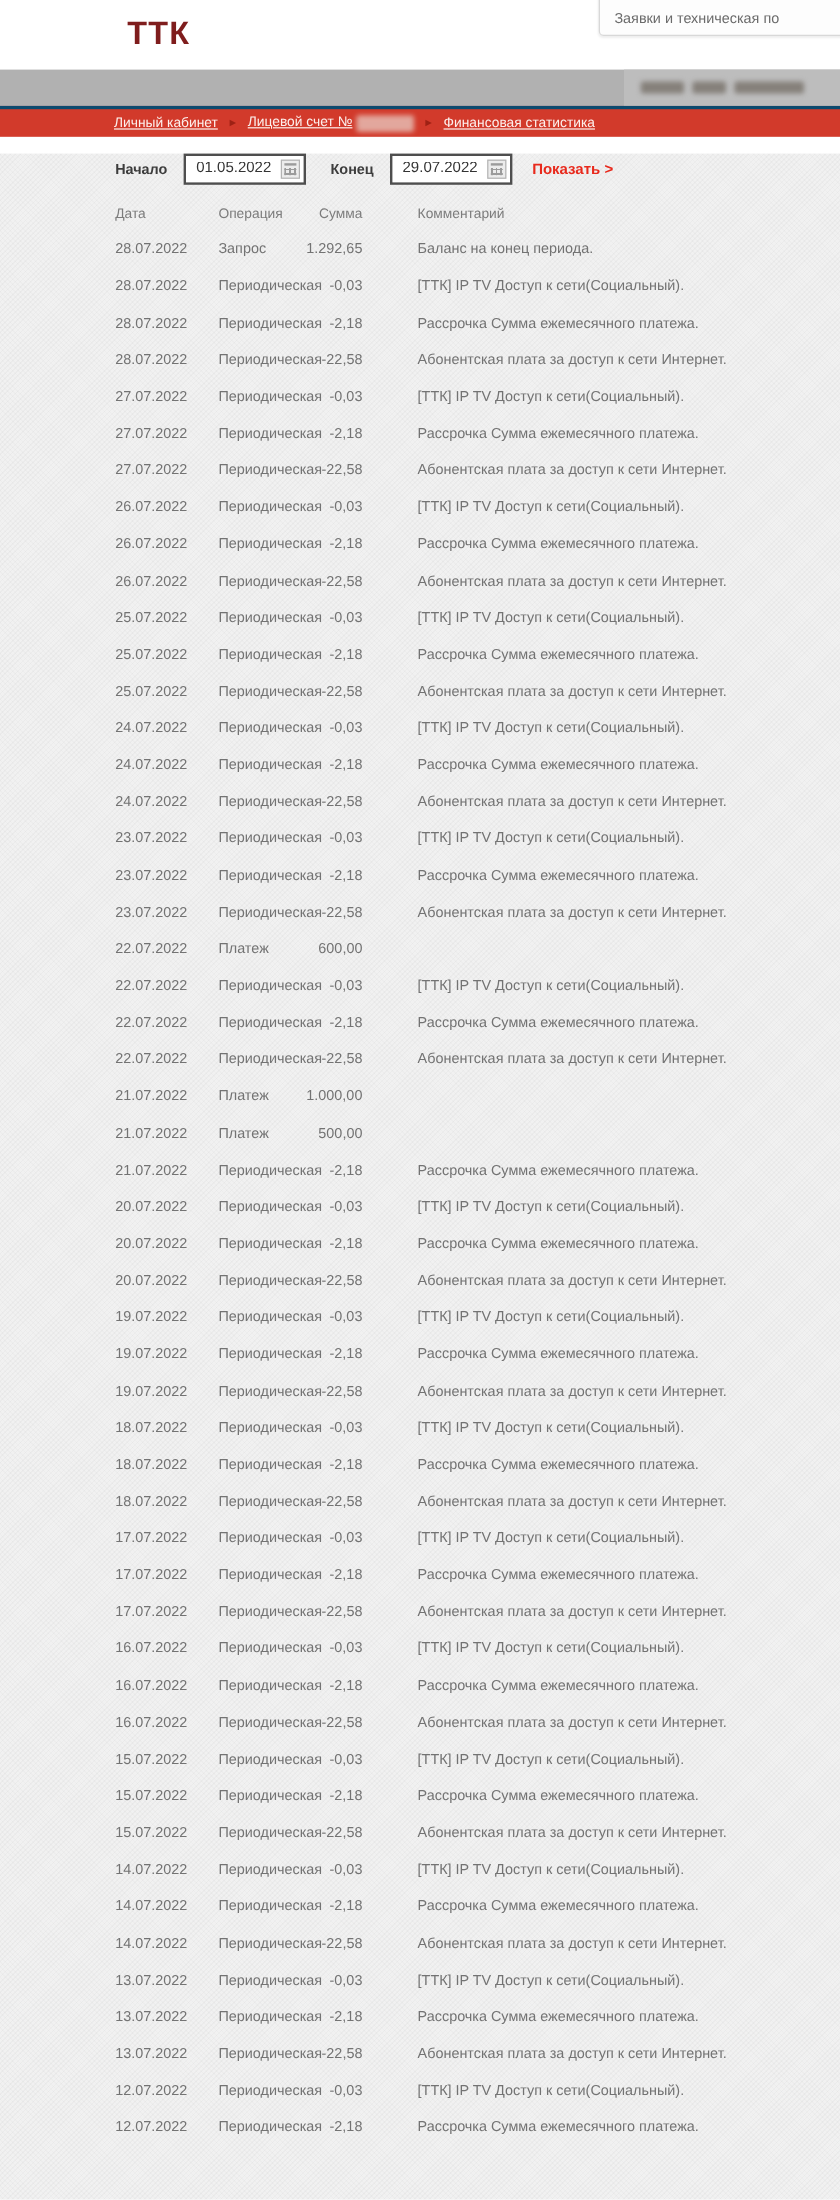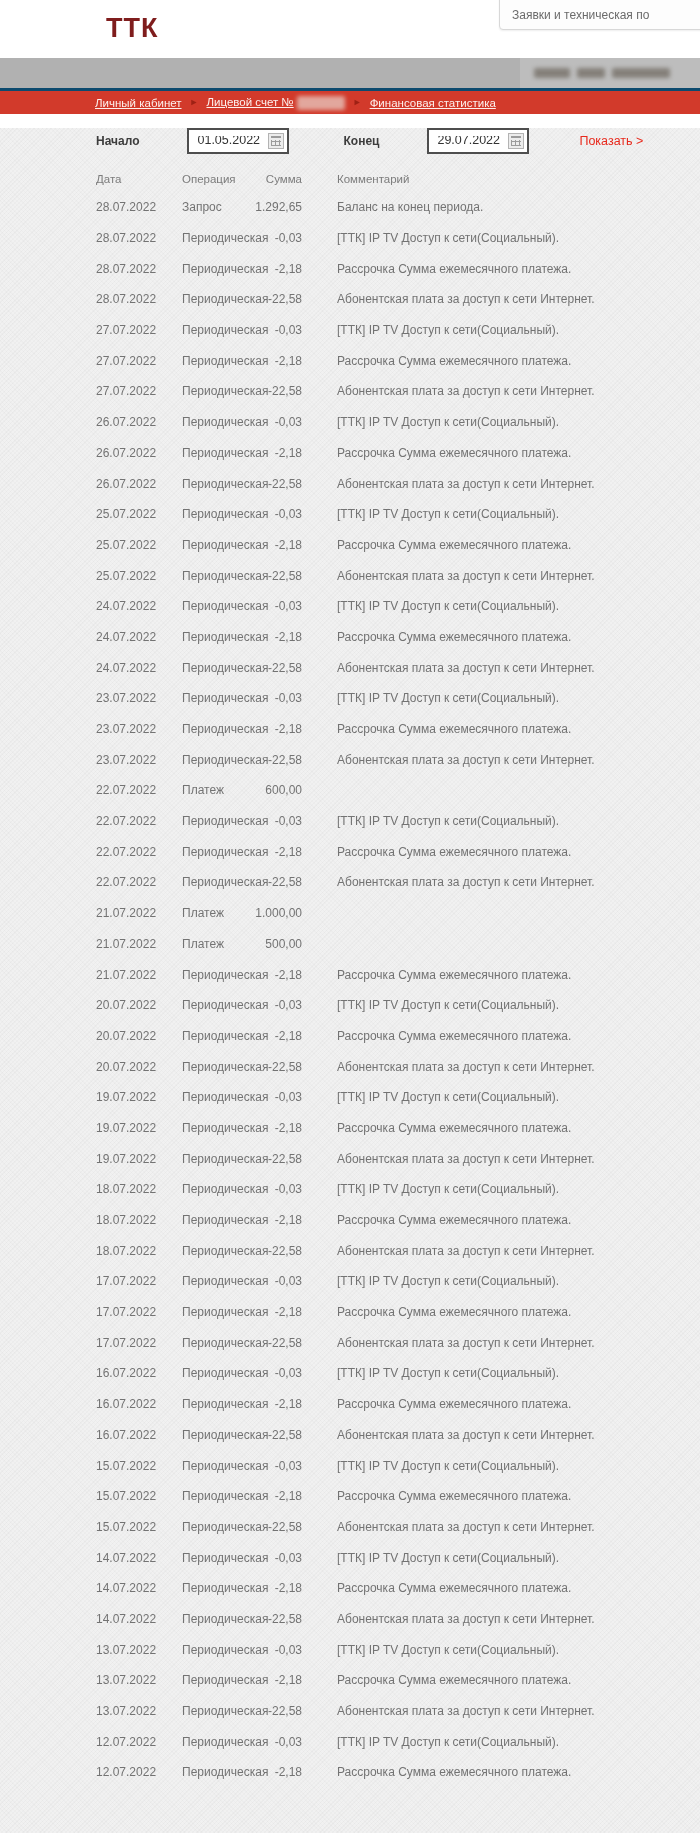--- a/index.html
+++ b/index.html
@@ -59,21 +59,21 @@
     padding-top:15px; display:flex; align-items:center;
     font-size:14px; font-weight:bold; color:#4a4a4a; white-space:nowrap;
   }
   .title-clip{ display:inline-block; width:243px; overflow:visible; white-space:nowrap; }
   .title-scale{ display:inline-block; transform:scaleX(0.68); transform-origin:0 50%; }
   .title-redacted{
     display:inline-block; width:92px; height:34px; margin-left:6px;
     background:#c7c7c7; filter:blur(1.5px); border-radius:3px;
   }
   
-  .filter{ margin-top:14px; display:flex; align-items:center; height:26px;gap:34px; }
+  .filter{ margin-top:14px; display:flex; align-items:center; height:26px; }
   .filter-label{ font-size:12px; font-weight:bold; color:#3d3d3d; white-space:nowrap; }
   .date-wrap{
     position:relative; margin-left:14px; width:102px; height:26px;
     border:2px solid #4e4e4e; background:#ffffff;
   }
   .date-wrap input{
     border:none; outline:none; background:transparent;
     width:72px; height:100%; padding:0 0 14px 8px;
     font-family:inherit; font-size:12.5px; color:#333333;
   }
@@ -86,33 +86,33 @@
     background:#9b9b9b;
   }
   .cal-icon::after{
     content:""; position:absolute; left:2px; right:2px; top:6px; bottom:2px;
     background-image:
       repeating-linear-gradient(90deg,#9b9b9b 0 1.5px,transparent 1.5px 4px),
       repeating-linear-gradient(0deg,#9b9b9b 0 1.5px,transparent 1.5px 4px);
   }
   .lbl-end{ margin-left:20px; }
   .show-link{
-    margin-left:16px; font-size:12.5px; font-weight:normal; color:#e8291c;
+    margin-left:16px; font-size:12.5px; font-weight:bold; color:#e8291c;
     text-decoration:none; white-space:nowrap; cursor:pointer;
   }
   
   .table{ margin-top:12px; }
   .thead,.trow{
     display:grid; grid-template-columns:86px 60px 60px 1fr;
     align-items:center; white-space:nowrap;
   }
   .thead{ height:26px; font-size:11.5px; color:#7c7c7c; }
   .trow{ height:30.7px; font-size:12px; color:#737373; }
   .c-amount{ text-align:right; }
-  .c-comment{ padding-left:35px; overflow:visible; }
+  .c-comment{ padding-left:46px; overflow:visible; }
   .c-op{ overflow:visible; }
 </style>
 </head>
 <body>
 
 <div class="topbar">
   <div class="logo">ТТК</div>
   <div class="support-box">
     <span>Заявки и техническая по</span>
   </div>

